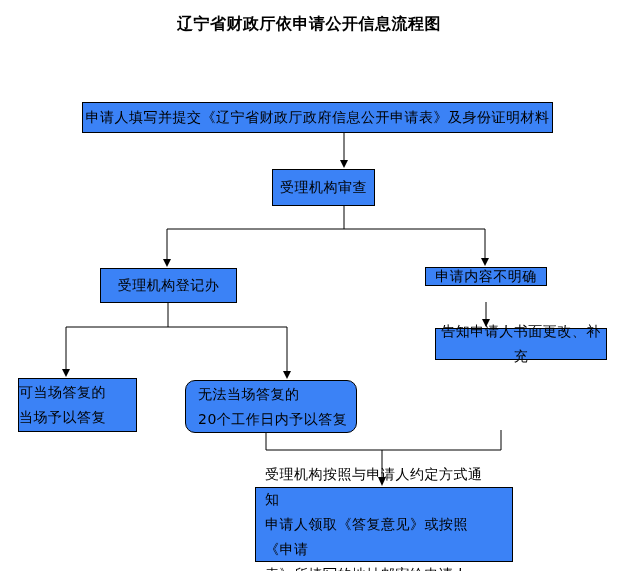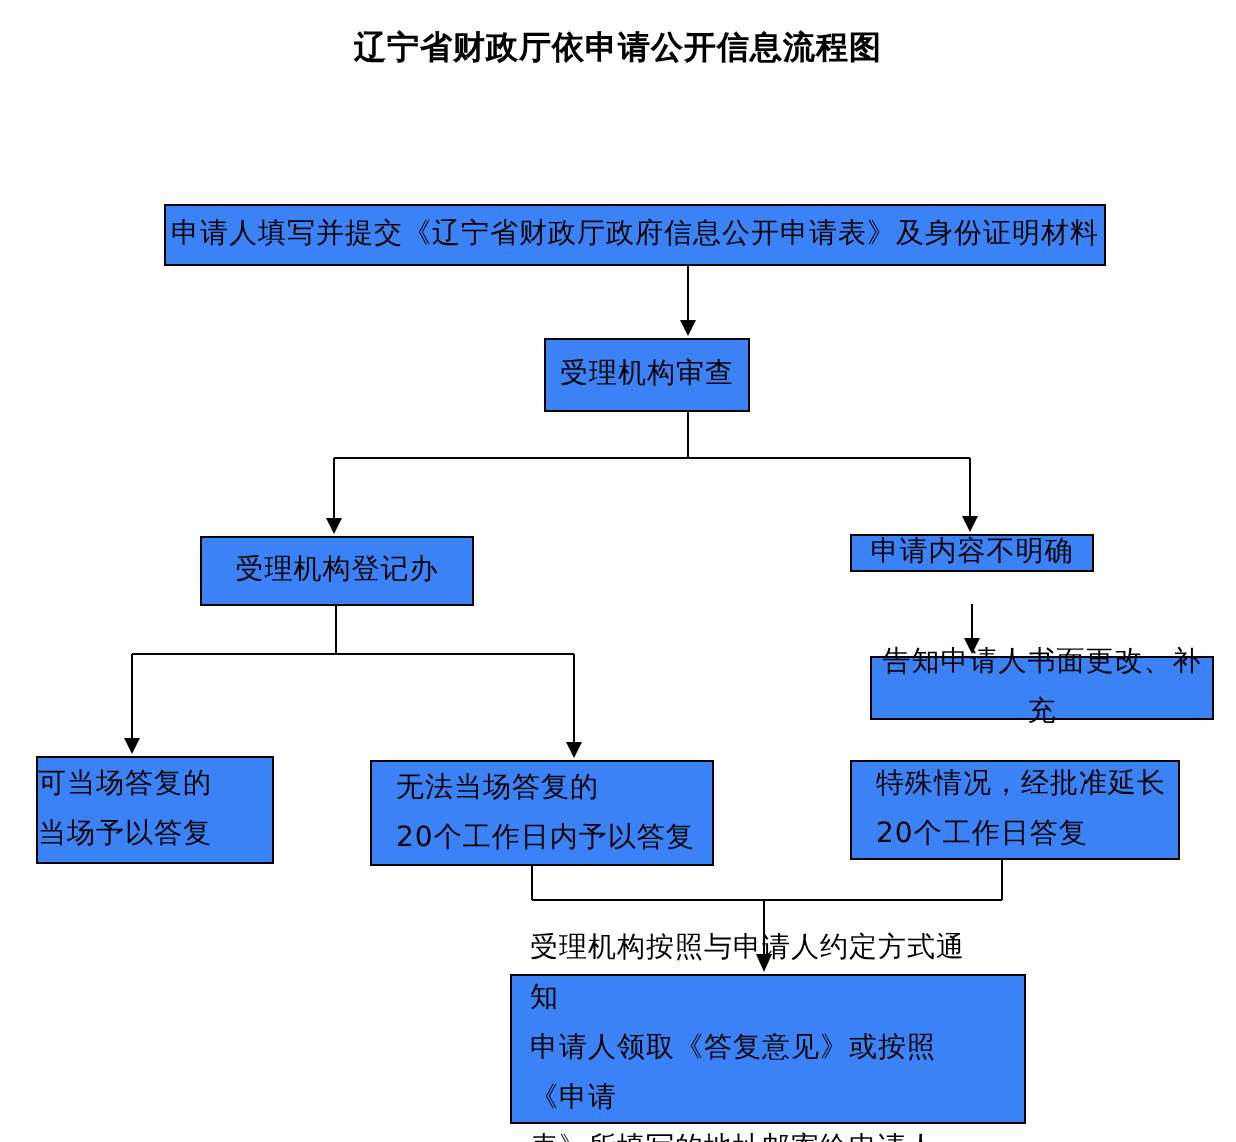--- a/index.html
+++ b/index.html
@@ -36,21 +36,21 @@
   .node.left{justify-content:flex-start;text-align:left;}
   .edges{position:absolute;top:0;left:0;width:618px;height:571px;pointer-events:none;}
   .edges line{stroke:#000000;stroke-width:1;}
   .edges polygon{fill:#000000;stroke:none;}
 
   #node-apply        {left:82px;  top:102px; width:471px; height:31px;}
   #node-review       {left:272px; top:169px; width:103px; height:37px;}
   #node-register     {left:100px; top:268px; width:137px; height:35px;}
   #node-unclear      {left:425px; top:267px; width:122px; height:19px;}
   #node-onspot       {left:18px;  top:378px; width:119px; height:54px; }
-  #node-delayed      {left:185px; top:380px; width:172px; height:53px; padding-left:12px;}
+  #node-delayed      {left:185px; top:380px; width:172px; height:53px; padding-left:12px;border-radius:10px;}
   #node-notify-amend {left:387px; top:328px; width:172px; height:32px;margin-left:48px;}
   #node-special      {left:425px; top:380px; width:165px; height:50px; padding-left:12px;}
   #node-deliver      {left:255px; top:487px; width:258px; height:75px; padding-left:9px; padding-right:20px;}
 </style>
 </head>
 <body>
 
 <div class="canvas">
 
   <div class="chart-title">辽宁省财政厅依申请公开信息流程图</div>
@@ -103,20 +103,18 @@
   <div class="node center" id="node-unclear">申请内容不明确</div>
 
   <div class="node left" id="node-onspot">可当场答复的
 当场予以答复</div>
 
   <div class="node left" id="node-delayed">无法当场答复的
 20个工作日内予以答复</div>
 
   <div class="node center" id="node-notify-amend">告知申请人书面更改、补充</div>
 
-  <div class="node left" id="node-special">特殊情况，经批准延长
-20个工作日答复</div>
 
   <div class="node left" id="node-deliver">受理机构按照与申请人约定方式通知
 申请人领取《答复意见》或按照《申请
 表》所填写的地址邮寄给申请人</div>
 
 </div>
 
 </body></html>

